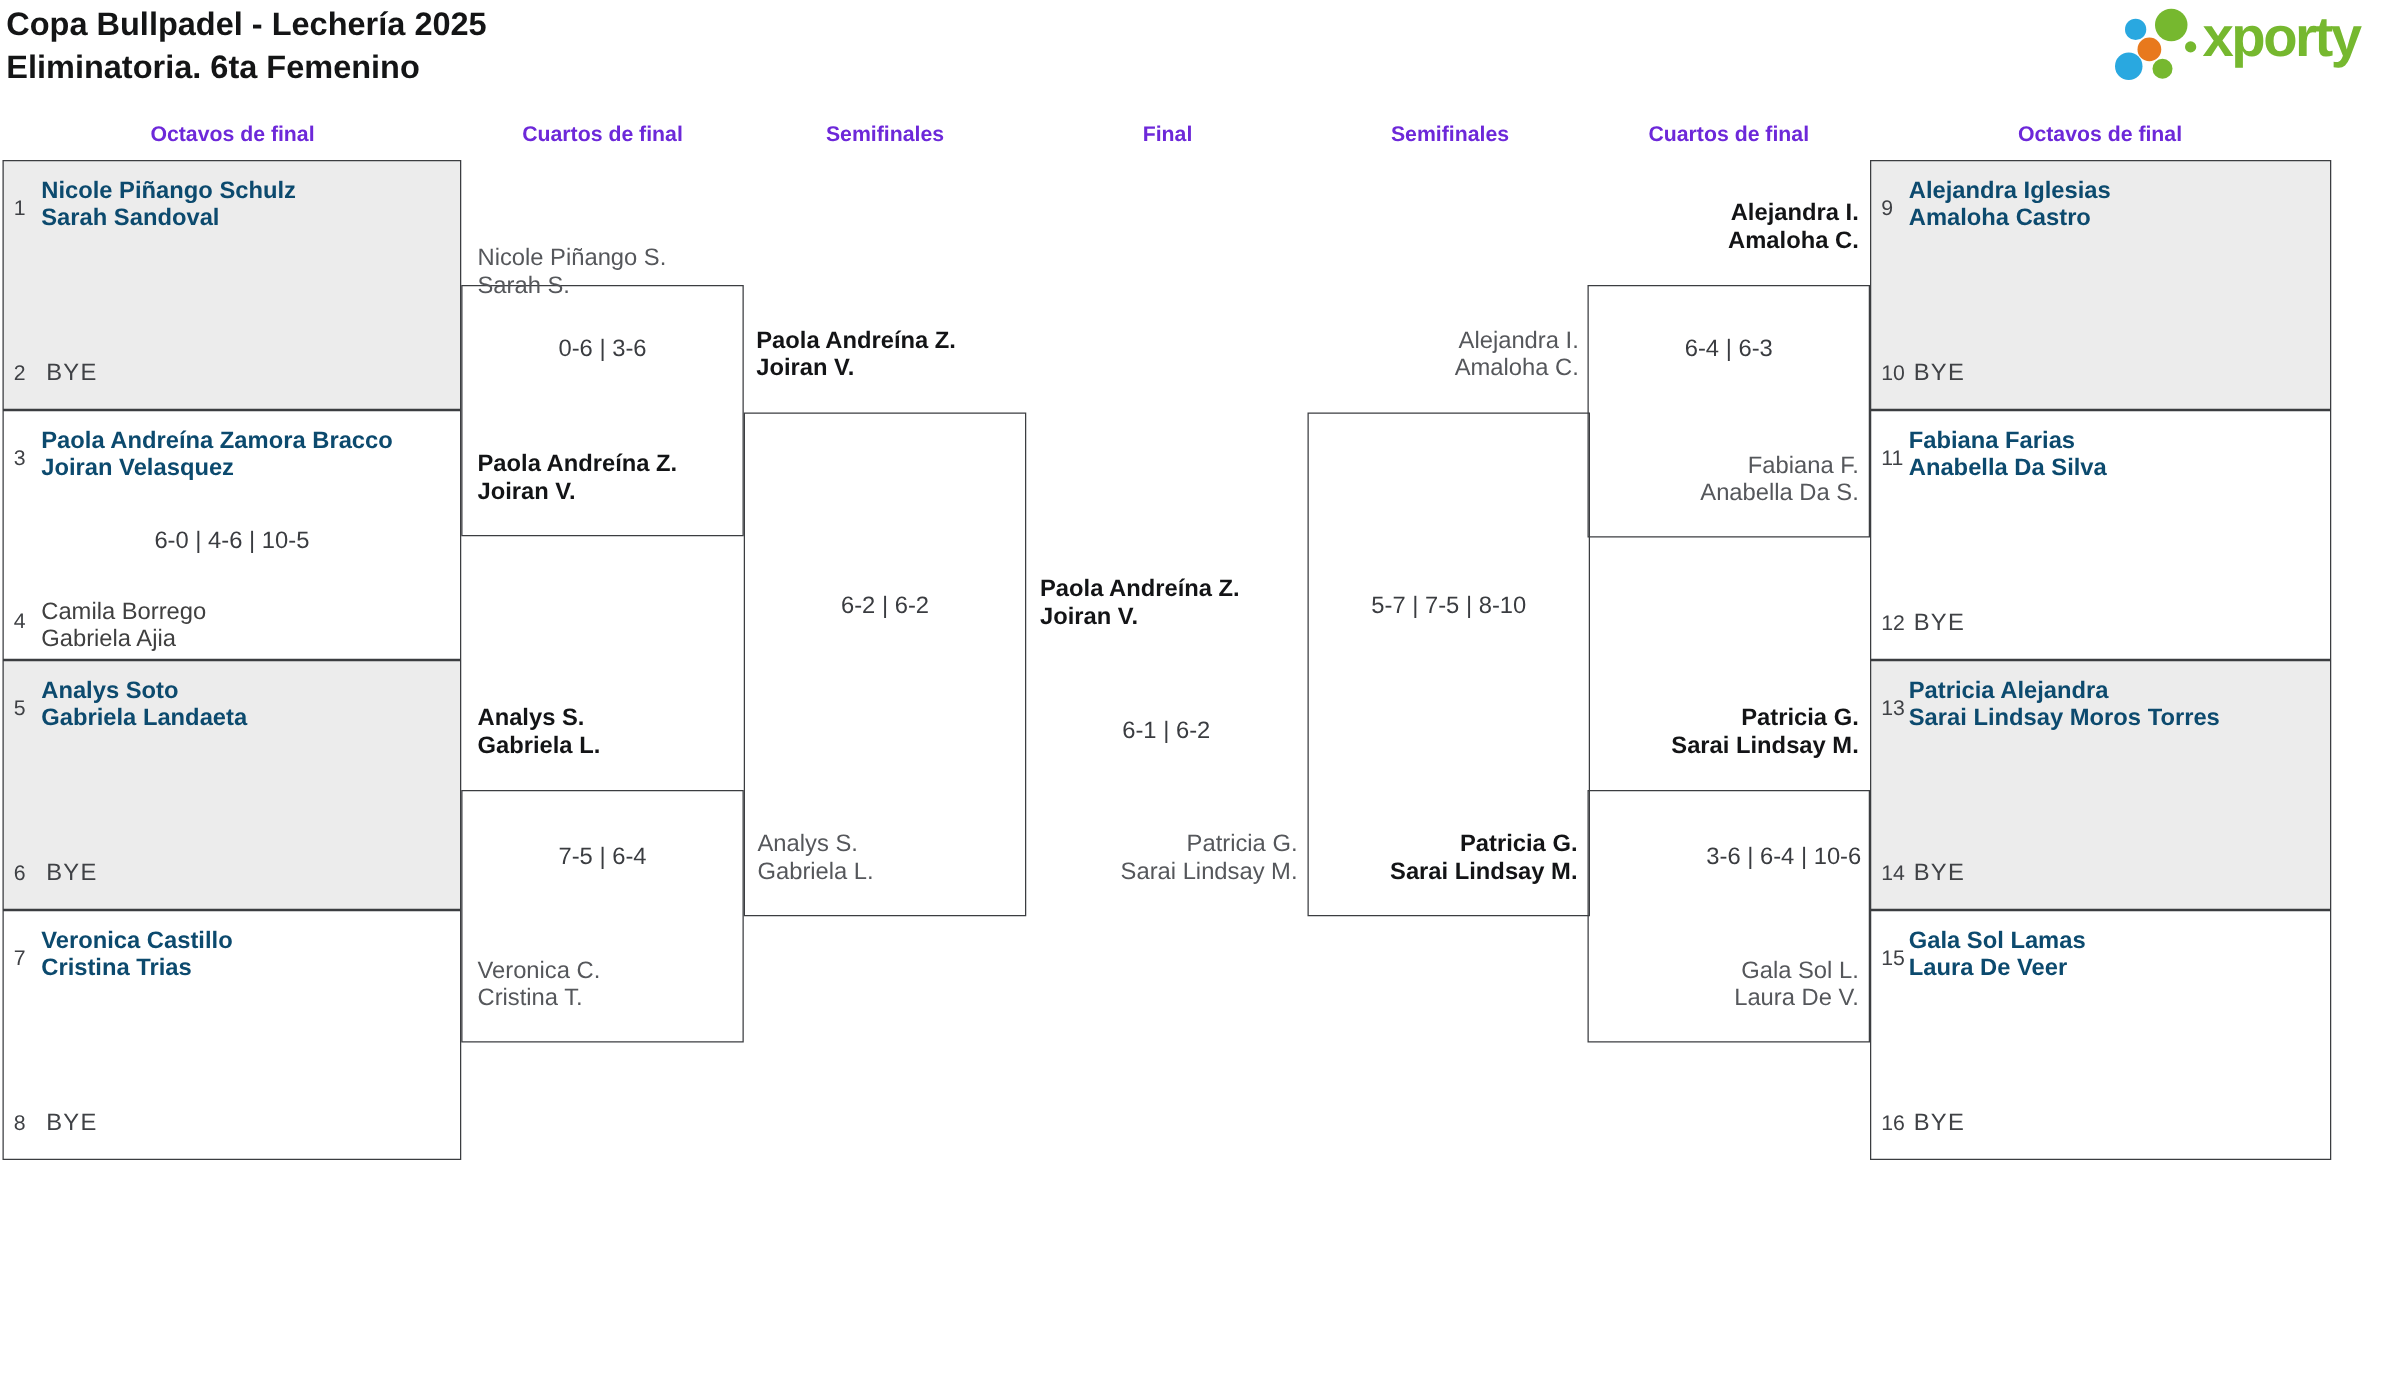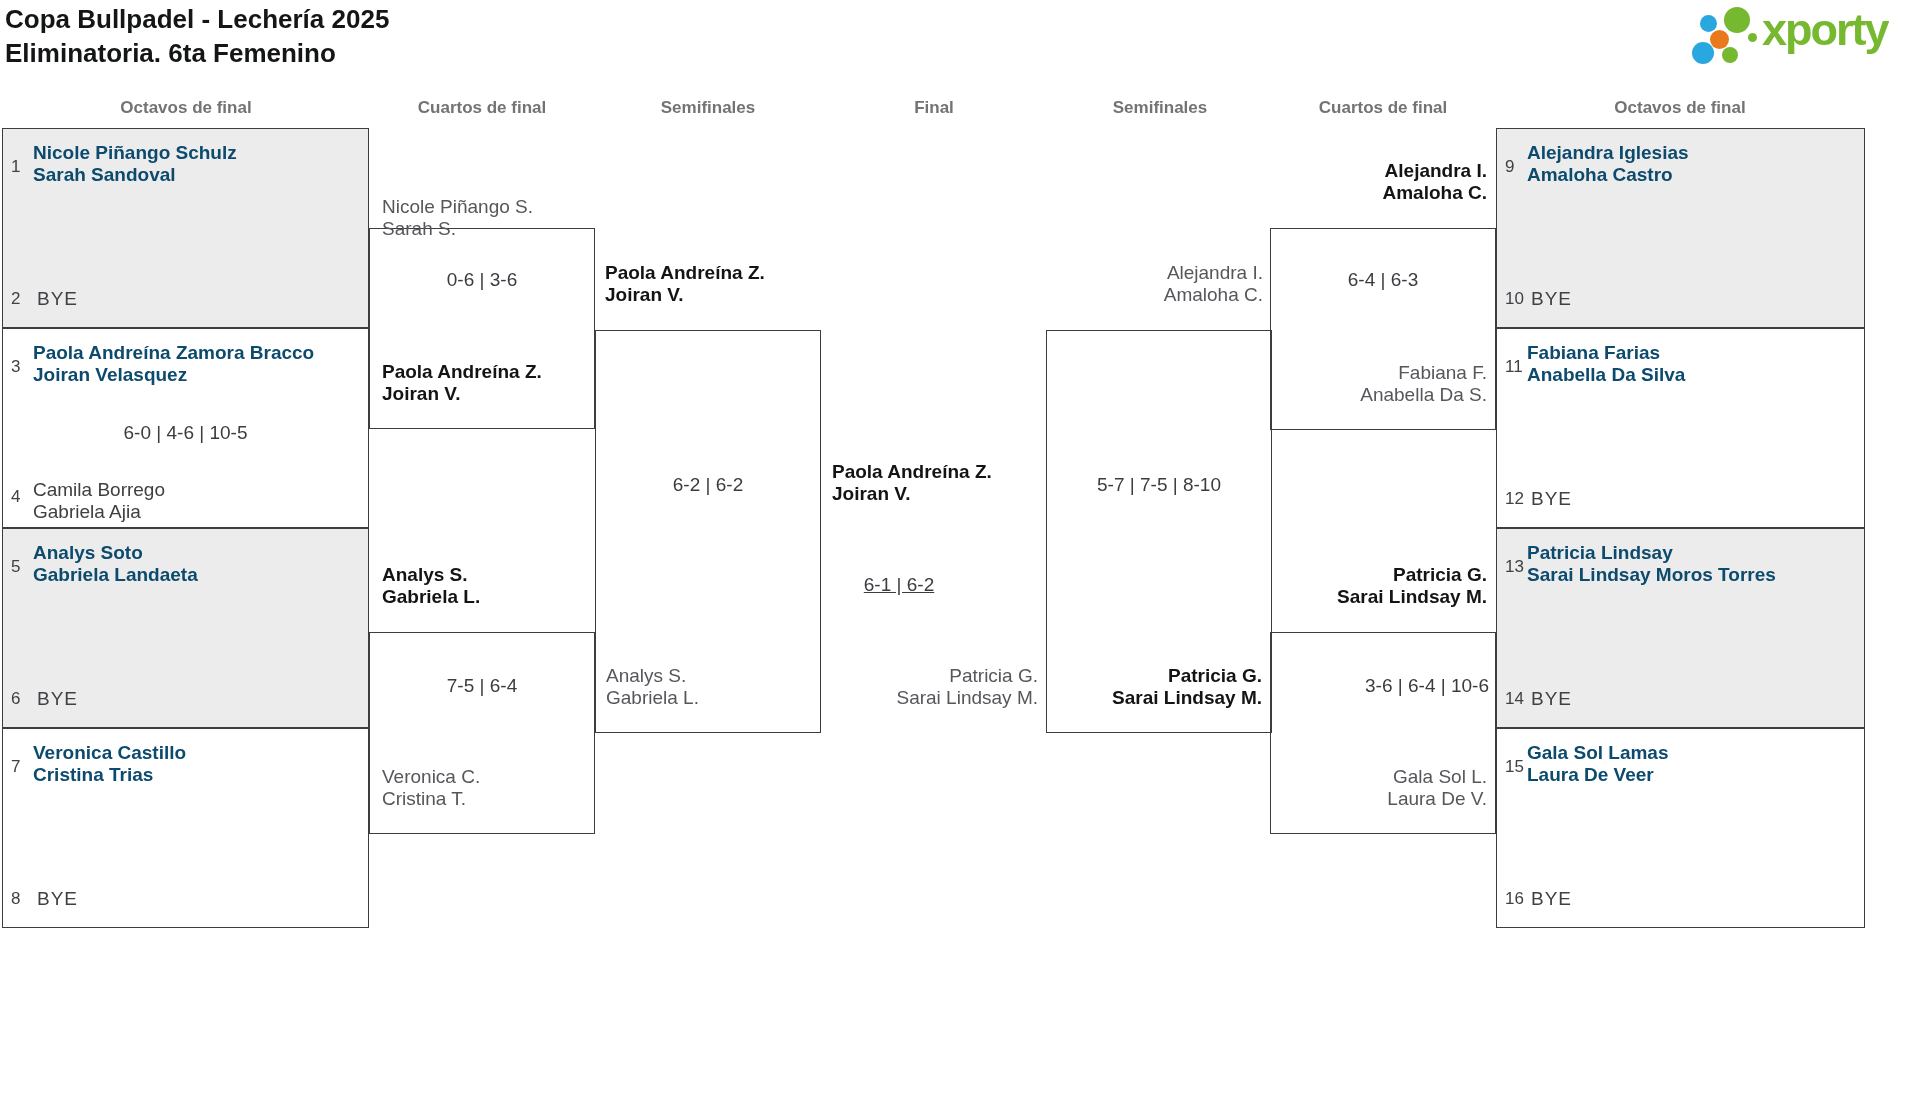--- a/index.html
+++ b/index.html
@@ -1,19 +1,19 @@
 <!DOCTYPE html>
 <html><head>
 <meta charset="utf-8">
 <style>
   html,body{margin:0;padding:0;background:#ffffff;}
   #stage{position:relative;width:1920px;height:1044px;background:#fff;overflow:hidden;
          font-family:"Liberation Sans",sans-serif;color:#17181a;}
   .title{position:absolute;left:5px;top:2px;font-size:26px;line-height:34px;font-weight:700;color:#141516;}
-  .rh{position:absolute;top:98px;width:240px;text-align:center;font-size:17px;font-weight:700;color:#737373;}
+  .rh{position:absolute;top:98px;width:240px;text-align:center;font-size:17px;font-weight:700;color:#6d28d9;}
   .box{position:absolute;border:1px solid #3b3d40;background:#ffffff;box-sizing:border-box;}
   .box.gray{background:#ececec;}
   .panel{position:absolute;border:1px solid #3b3d40;background:transparent;box-sizing:border-box;}
   .seed{position:absolute;left:8px;font-size:17px;color:#3f4145;}
   .seed-top{top:28px;}
   .team{position:absolute;left:30px;font-size:19px;line-height:22px;white-space:nowrap;}
   .team.bold{font-weight:700;color:#0c4a6e;}
   .team.reg{font-weight:400;color:#404040;}
   .team-top{top:13px;}
   .team-bot{top:150px;}
@@ -129,21 +129,21 @@
     </div>
     <div class="byerow">
       <span class="sd">12</span>
       <span class="by">BYE</span>
     </div>
   </div>
 
   <div class="box gray" style="left:1496px;top:528px;width:369px;height:200px;">
     <div class="seed seed-top">13</div>
     <div class="team team-top bold">
-      <div>Patricia Lindsay</div>
+      <div>Patricia Alejandra</div>
       <div>Sarai Lindsay Moros Torres</div>
     </div>
     <div class="byerow">
       <span class="sd">14</span>
       <span class="by">BYE</span>
     </div>
   </div>
 
   <div class="box" style="left:1496px;top:728px;width:369px;height:200px;">
     <div class="seed seed-top">15</div>
@@ -221,19 +221,19 @@
   <div class="score" style="left:1049px;top:474px;">5-7 | 7-5 | 8-10</div>
   <div class="pt bold ra" style="right:658px;top:665px;">
     <div>Patricia G.</div>
     <div>Sarai Lindsay M.</div>
   </div>
 
   <div class="pt bold" style="left:832px;top:461px;">
     <div>Paola Andreína Z.</div>
     <div>Joiran V.</div>
   </div>
-  <div class="score" style="left:789px;top:574px;text-decoration:underline;">6-1 | 6-2</div>
+  <div class="score" style="left:823px;top:574px;">6-1 | 6-2</div>
   <div class="pt reg ra" style="right:882px;top:665px;">
     <div>Patricia G.</div>
     <div>Sarai Lindsay M.</div>
   </div>
 
 </div>
 
 </body></html>

